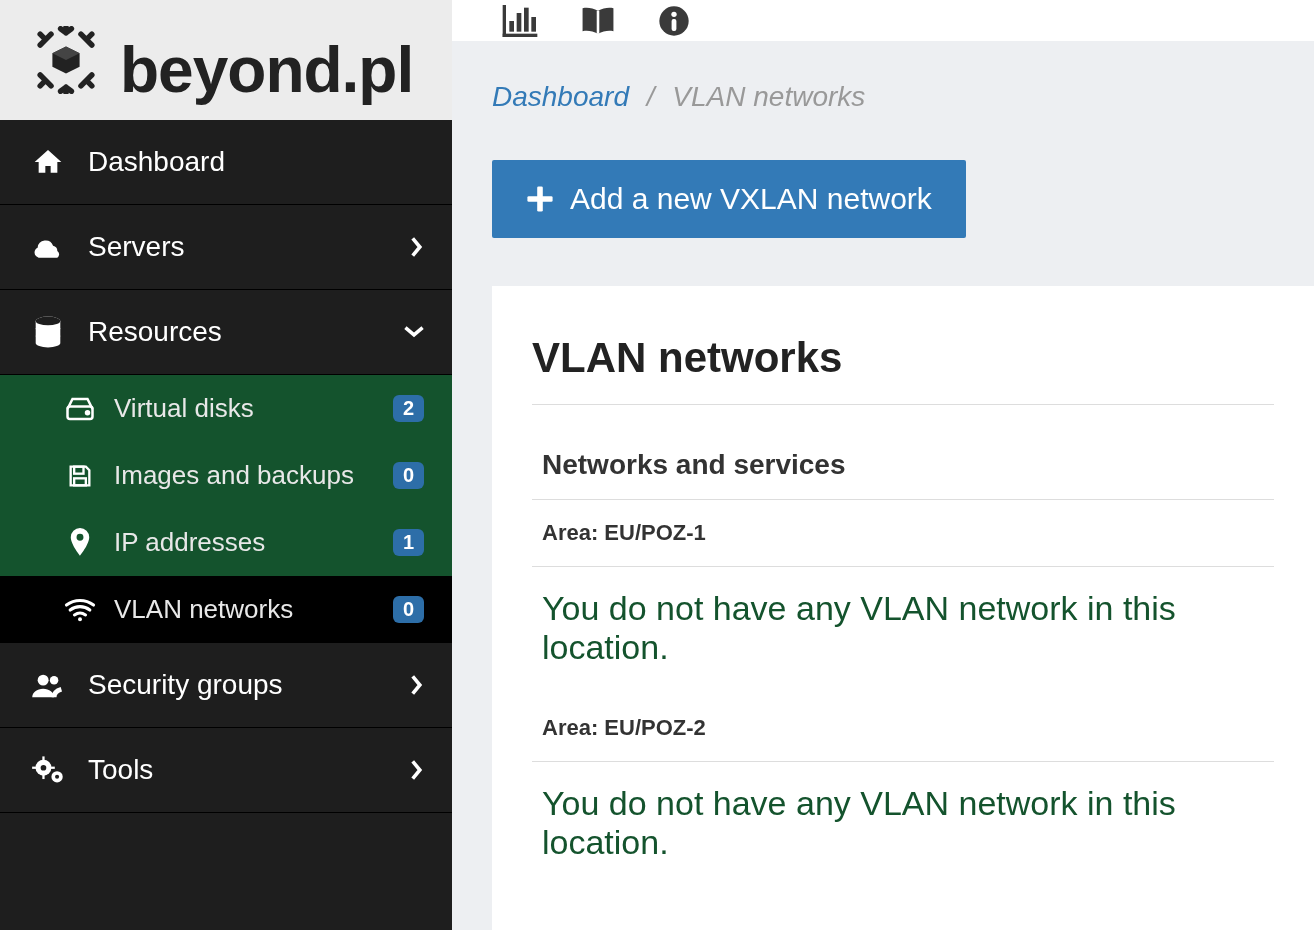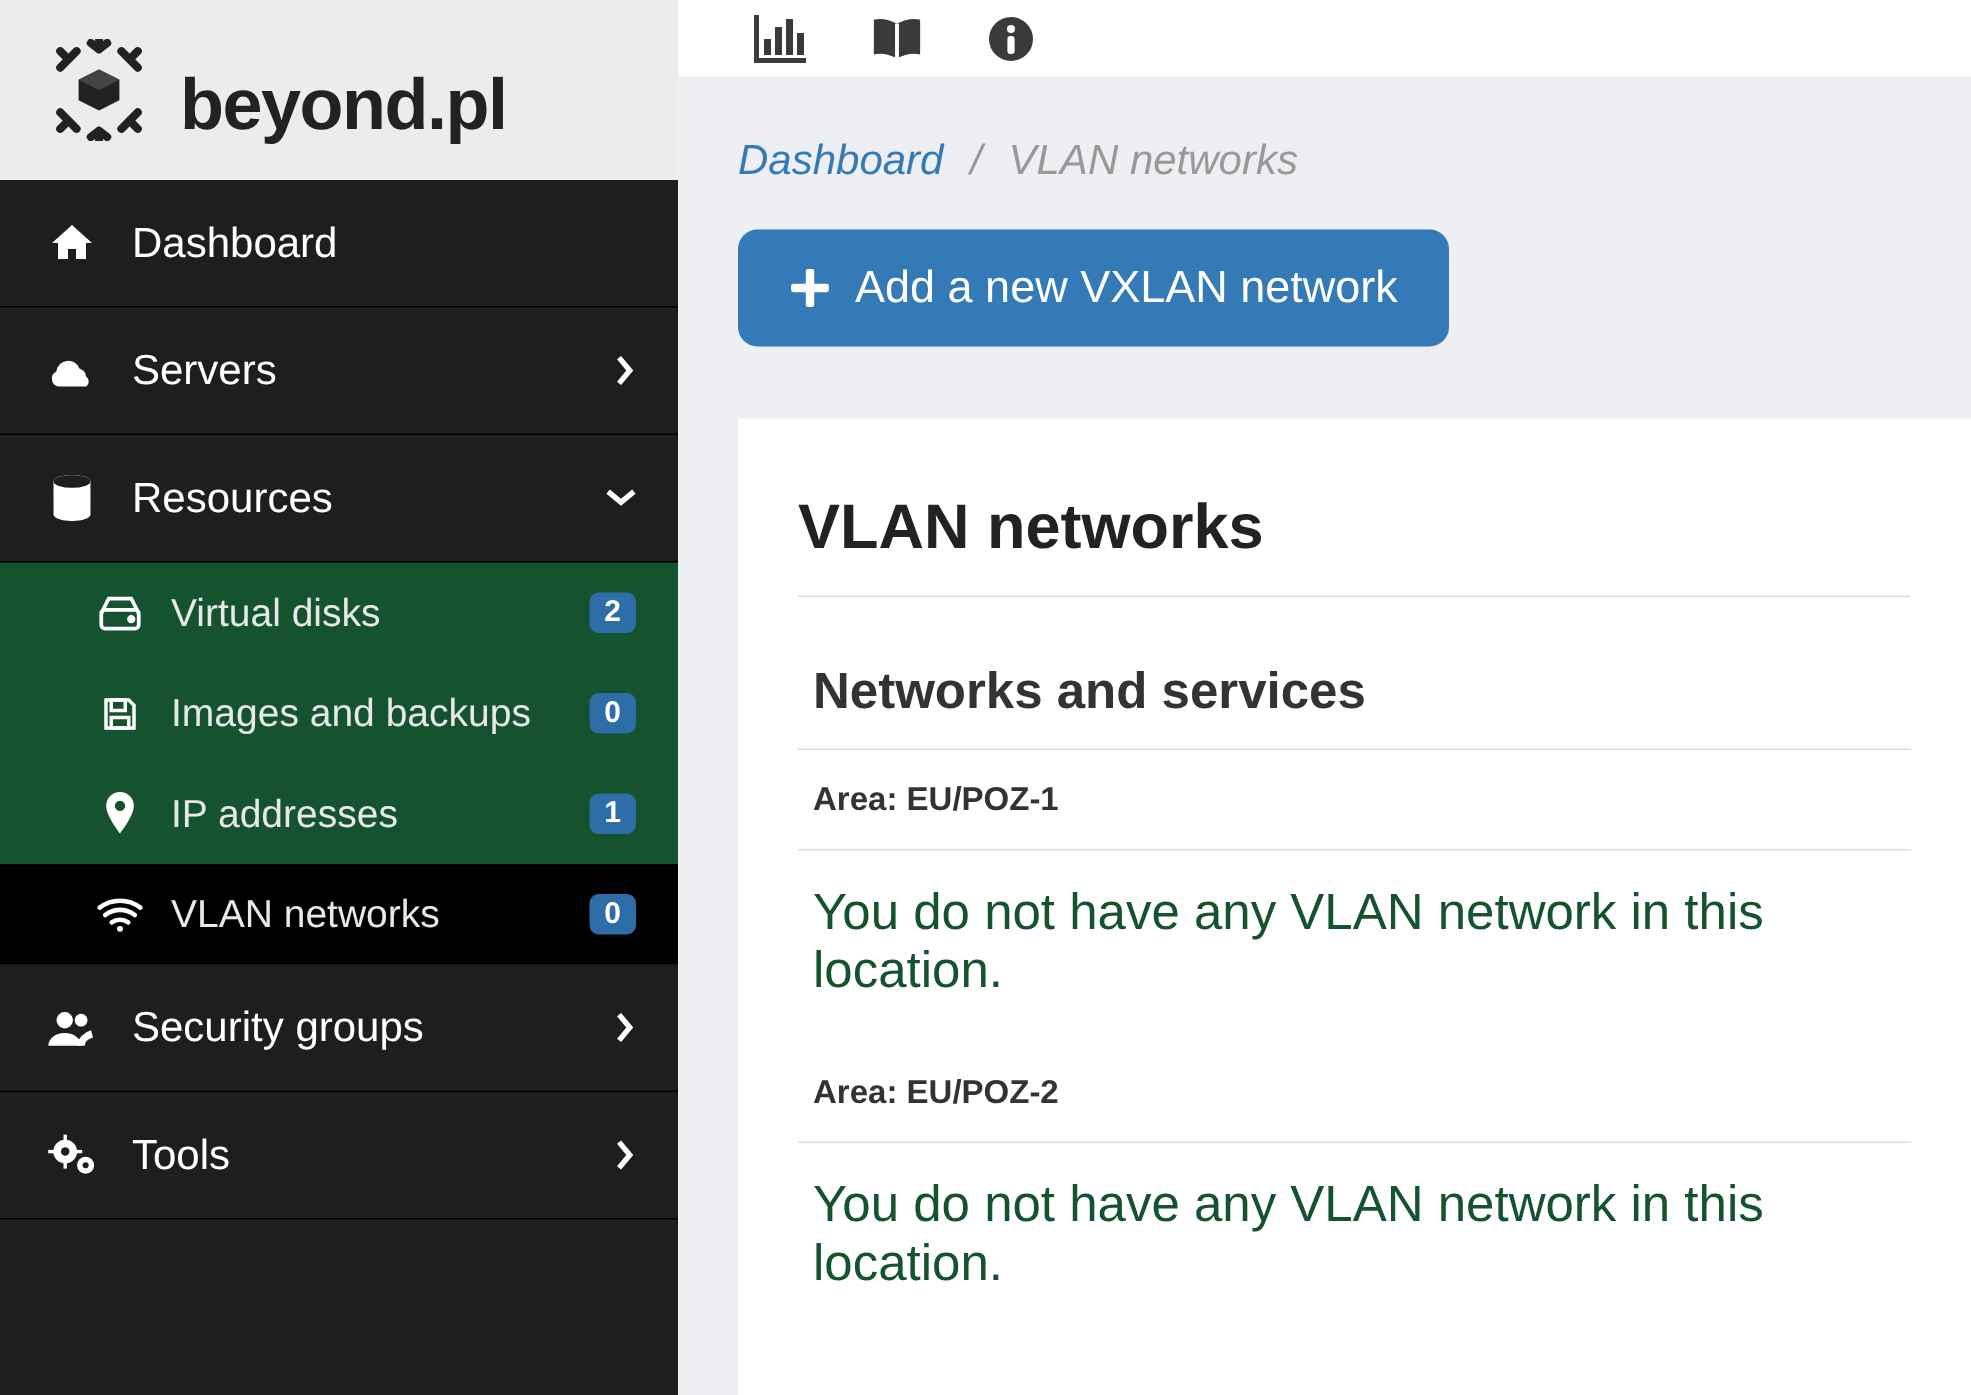--- a/index.html
+++ b/index.html
@@ -27,21 +27,21 @@
   display: flex;
   align-items: center;
   padding-left: 30px;
 }
 .logo-mark {
   width: 72px; height: 72px;
   display: inline-flex;
   align-items: center; justify-content: center;
 }
 .logo-text {
-  font-size: 48px;
+  font-size: 64px;
   font-weight: 700;
   color: #222;
   margin-left: 18px;
   letter-spacing: -1px;
   margin-top: 20px;
 }
 
 .nav {
   display: flex;
   flex-direction: column;
@@ -133,39 +133,40 @@
 .btn-add {
   background: #337ab7;
   color: #fff;
   border: none;
   font-size: 30px;
   padding: 22px 34px;
   display: inline-flex;
   align-items: center;
   cursor: pointer;
   font-weight: 400;
-  border-radius: 13px;
+  border-radius: 2px;
+  margin-top: 17px;
 }
 .btn-add .plus-icon { margin-right: 16px; display:inline-flex; }
 
 .panel {
   background: #fff;
   margin-top: 48px;
   padding: 48px 40px 40px 40px;
 }
 .panel h1 {
   font-size: 42px;
   font-weight: 700;
   color: #222;
   border-bottom: 1px solid #ddd;
   padding-bottom: 22px;
   margin-bottom: 32px;
 }
 .section-title {
-  font-size: 34px;
+  font-size: 28px;
   font-weight: 700;
   border-bottom: 1px solid #ddd;
   padding: 12px 10px 18px 10px;
 }
 .area-header {
   font-size: 22px;
   font-weight: 700;
   border-bottom: 1px solid #ddd;
   padding: 20px 10px;
 }

